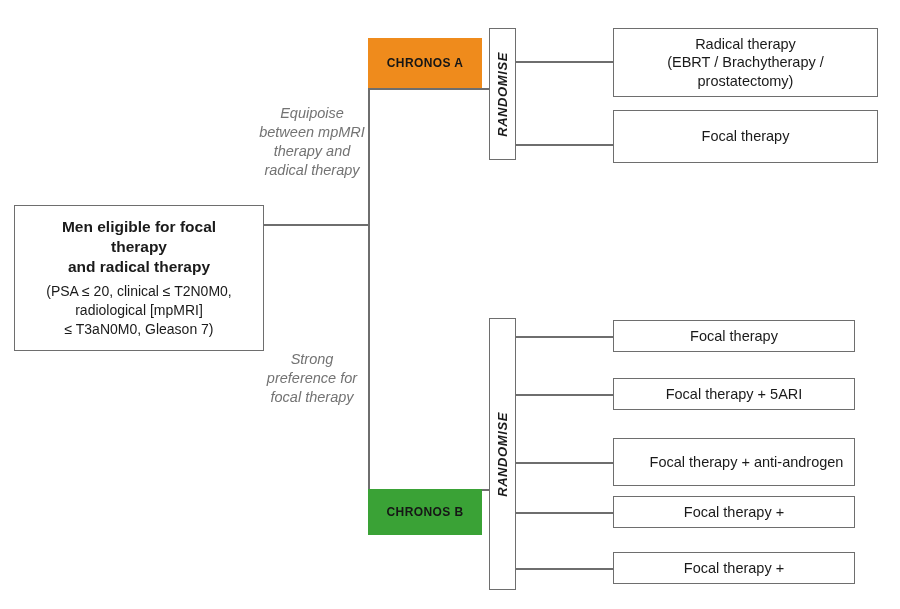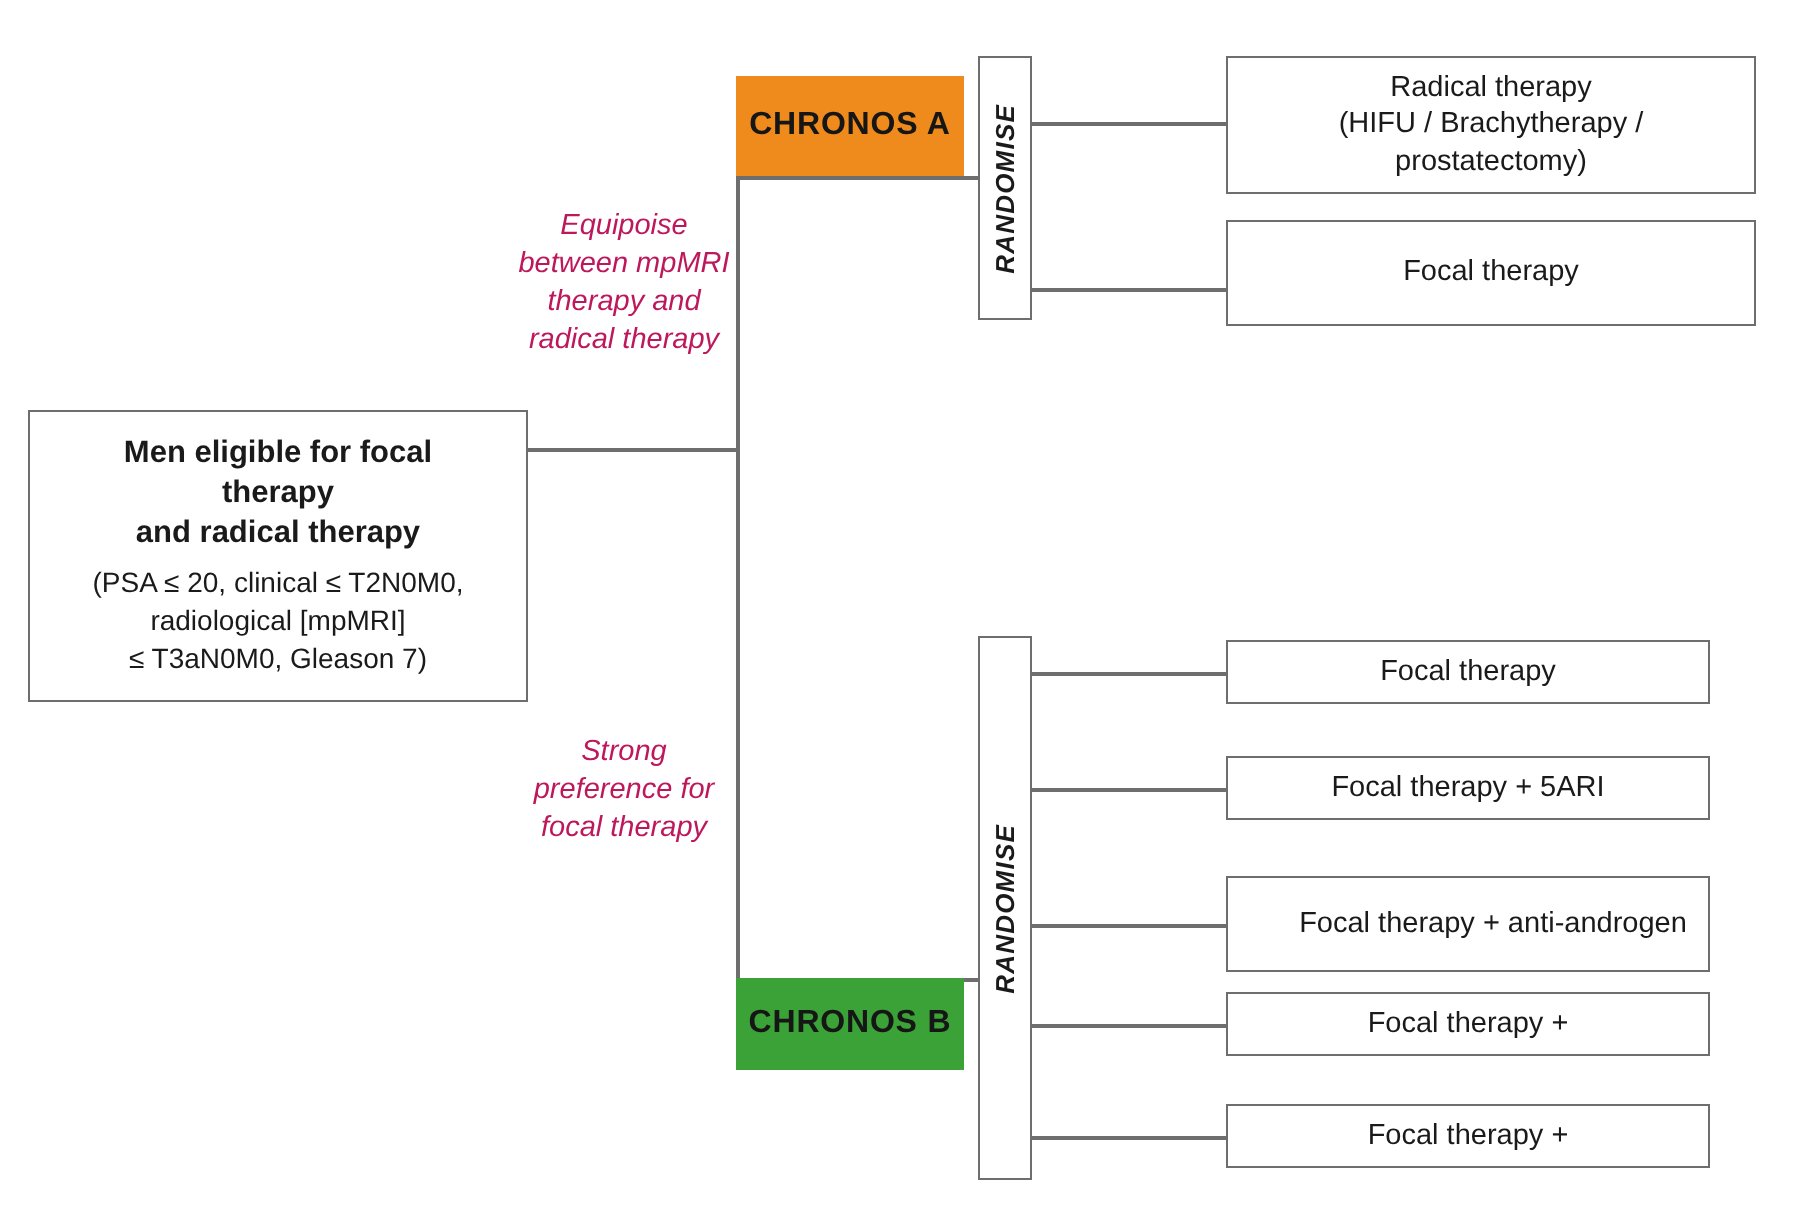--- a/index.html
+++ b/index.html
@@ -51,21 +51,21 @@
   }
 
   
   .arm-label {
     position: absolute;
     box-sizing: border-box;
     display: flex;
     align-items: center;
     justify-content: center;
     font-weight: bold;
-    font-size: 16px;
+    font-size: 12px;
     letter-spacing: .4px;
     color: #161616;
   }
   #chronos-a-box {
     left: 368px; top: 38px; width: 114px; height: 50px;
     background: #ef8b1c;
   }
   #chronos-b-box {
     left: 368px; top: 489px; width: 114px; height: 46px;
     background: #3aa236;
@@ -99,25 +99,25 @@
     font-size: 14.5px;
     padding: 3px 8px;
   }
 
   
   .branch-note {
     position: absolute;
     font-style: italic;
     font-size: 14.5px;
     line-height: 1.3;
-    color: #be185d;
+    color: #737373;
     text-align: center;
   }
   #note-equipoise { left: 252px; top: 104px; width: 120px; }
-  #note-preference { left: 252px; top: 350px; width: 120px; margin-top: 17px; }
+  #note-preference { left: 252px; top: 350px; width: 120px; }
 
   
   .line {
     position: absolute;
     background: #6e6e6e;
   }
   .h { height: 1.5px; }
   .v { width: 1.5px; }
 </style>
 </head>
@@ -171,21 +171,21 @@
 
   <div class="randomise-bar" id="randomise-a">
     <span>RANDOMISE</span>
   </div>
   <div class="randomise-bar" id="randomise-b">
     <span>RANDOMISE</span>
   </div>
 
   <div class="box outcome" style="left:613px; top:28px; width:265px; height:69px; flex-direction:column;">
     <span>Radical therapy</span>
-    <span>(HIFU / Brachytherapy /</span>
+    <span>(EBRT / Brachytherapy /</span>
     <span>prostatectomy)</span>
   </div>
   <div class="box outcome" style="left:613px; top:110px; width:265px; height:53px; flex-direction:column;">
     <span>Focal therapy</span>
   </div>
 
   <div class="box outcome" style="left:613px; top:320px; width:242px; height:32px;">
     <span>Focal therapy</span>
   </div>
   <div class="box outcome" style="left:613px; top:378px; width:242px; height:32px;">

